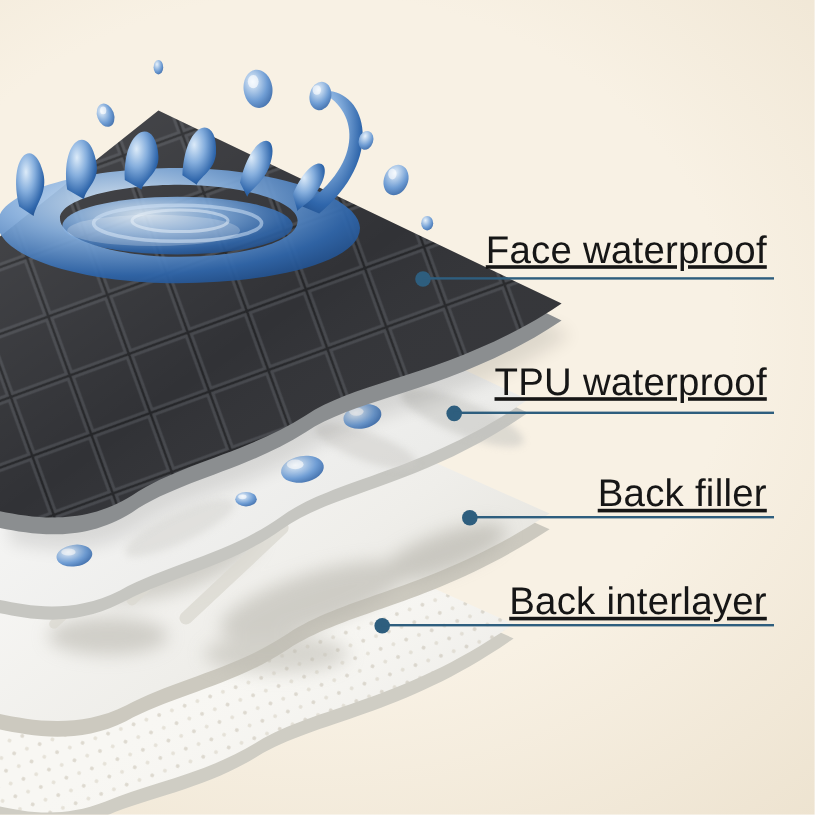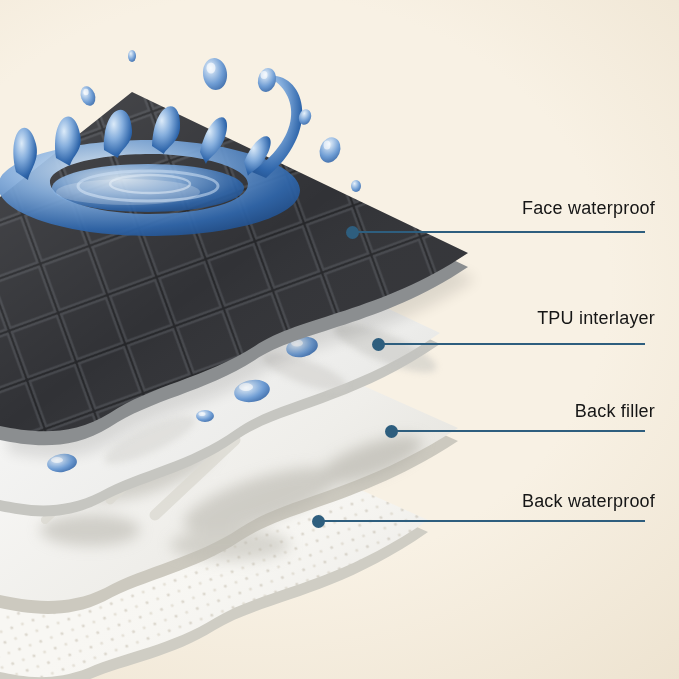--- a/index.html
+++ b/index.html
@@ -16,24 +16,24 @@
   .art{position:absolute;left:0;top:0;}
   .callout .dot{
     position:absolute;width:13px;height:13px;border-radius:50%;
     background:var(--accent,#2e5e7e);
   }
   .callout .lead{
     position:absolute;height:2px;
     background:var(--accent,#2e5e7e);
   }
   .callout .lbl{
-    position:absolute;right:24px;
-    font-size:18px;line-height:30px;font-weight:400;
+    position:absolute;right:40px;
+    font-size:32px;line-height:30px;font-weight:400;
     color:var(--label-text,#161616);
-    white-space:nowrap;letter-spacing:.2px;
+    white-space:nowrap;letter-spacing:.2px;text-decoration:underline;
   }
   .c1 .dot{left:346px;top:226px}
   .c1 .lead{left:352px;top:231px;width:293px}
   .c1 .lbl{top:193px}
 
   .c2 .dot{left:372px;top:338px}
   .c2 .lead{left:378px;top:343px;width:267px}
   .c2 .lbl{top:303px}
 
   .c3 .dot{left:385px;top:425px}
@@ -181,28 +181,28 @@
 
   <div class="callout c1">
     <span class="dot"></span>
     <span class="lead"></span>
     <span class="lbl">Face waterproof</span>
   </div>
 
   <div class="callout c2">
     <span class="dot"></span>
     <span class="lead"></span>
-    <span class="lbl">TPU interlayer</span>
+    <span class="lbl">TPU waterproof</span>
   </div>
 
   <div class="callout c3">
     <span class="dot"></span>
     <span class="lead"></span>
     <span class="lbl">Back filler</span>
   </div>
 
   <div class="callout c4">
     <span class="dot"></span>
     <span class="lead"></span>
-    <span class="lbl">Back waterproof</span>
+    <span class="lbl">Back interlayer</span>
   </div>
 
 </div>
 
 </body></html>

